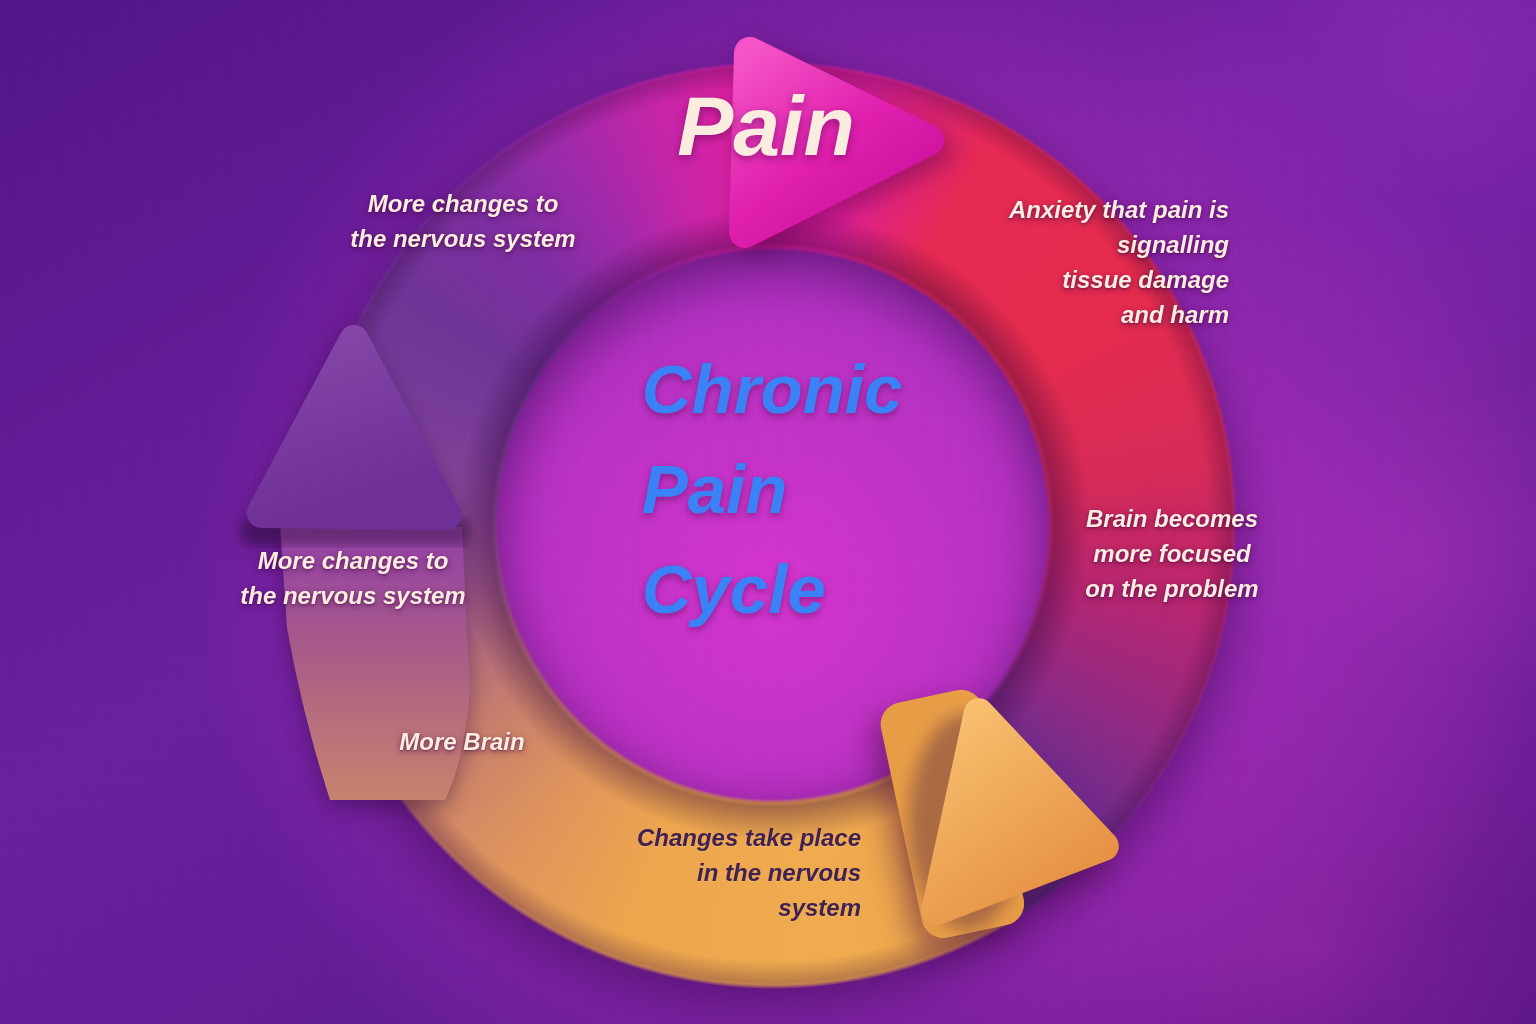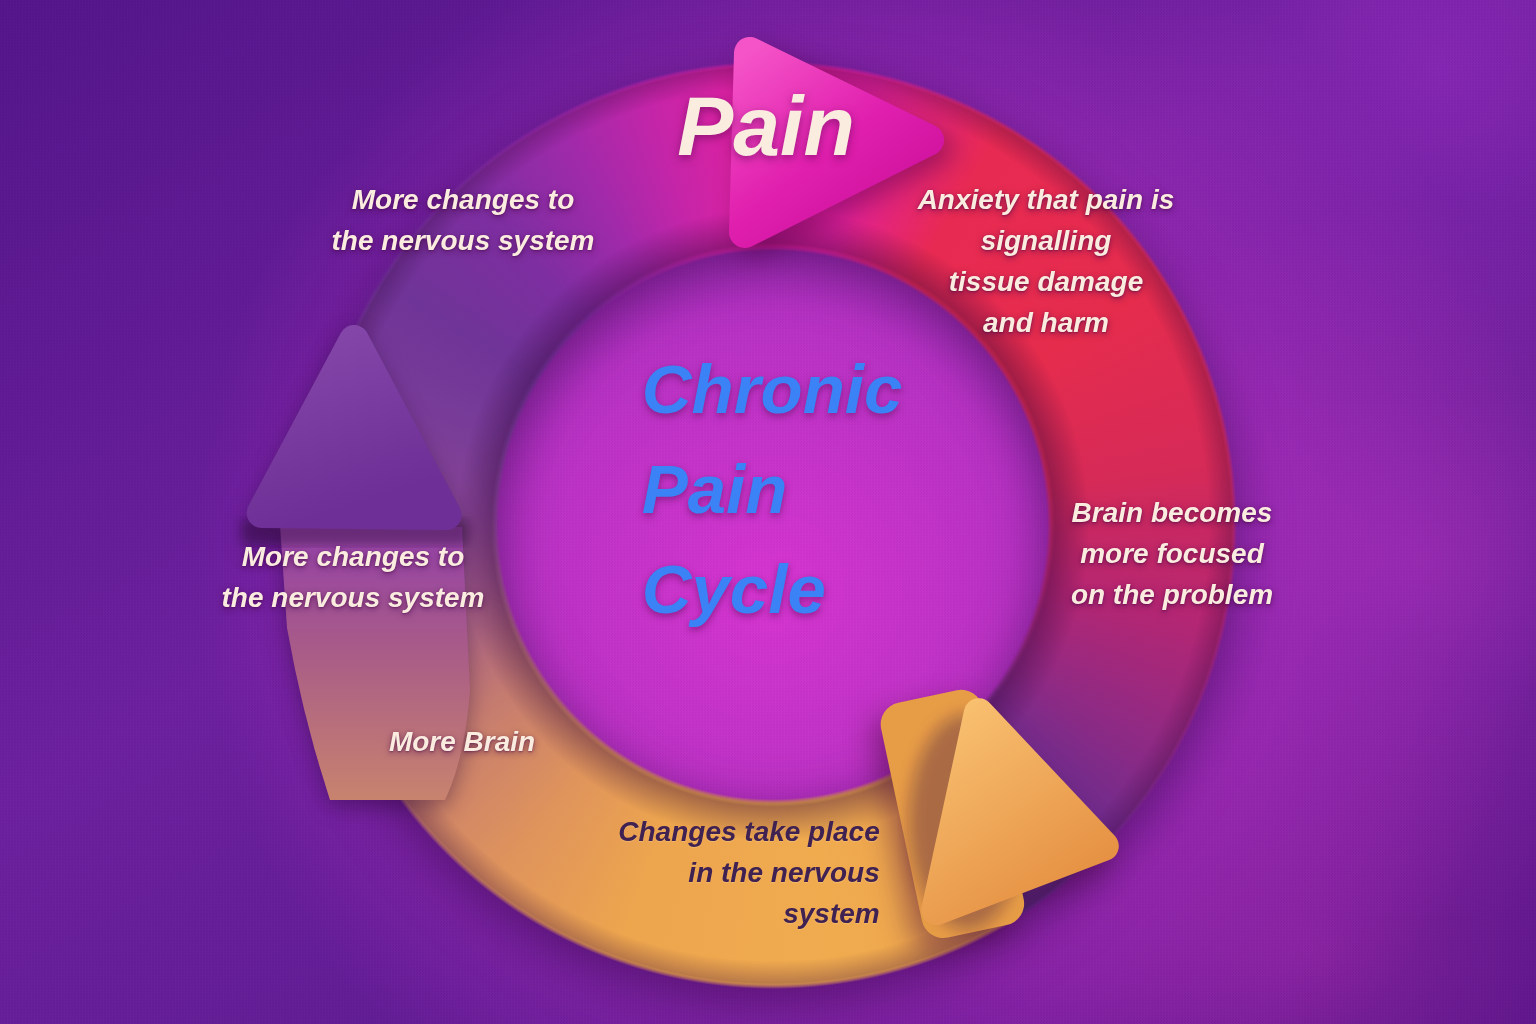--- a/index.html
+++ b/index.html
@@ -53,41 +53,41 @@
   .pain-arrow{left:700px;top:8px;width:280px;height:260px;
     filter:drop-shadow(9px 9px 12px rgba(84,0,72,.45));}
   .purple-arrow{left:225px;top:298px;width:250px;height:502px;
     filter:drop-shadow(0 8px 10px rgba(40,5,55,.4));}
   .orange-arrow{left:872px;top:642px;width:300px;height:320px;
     filter:drop-shadow(-10px 12px 14px rgba(70,8,60,.45));}
   
   .label{
     position:absolute;transform:translate(-50%,-50%);
     text-align:center;white-space:pre-line;font-weight:700;
-    font-size:28px;line-height:1.46;color:var(--text-cream,#fbece0);
+    font-size:24px;line-height:1.46;color:var(--text-cream,#fbece0);
     text-shadow:0 2px 6px rgba(70,8,70,.6),0 1px 2px rgba(70,8,70,.45);
   }
   .pain-title{
     position:absolute;transform:translate(-50%,-50%);
     font-weight:700;font-size:84px;color:var(--text-cream,#fdeedd);
     text-shadow:0 3px 8px rgba(80,4,70,.5);
   }
   .center-title{
     position:absolute;transform:translate(-50%,-50%);
     text-align:left;white-space:pre-line;font-weight:700;
     font-size:69px;line-height:1.45;color:#3b82f6;
     text-shadow:0 3px 7px rgba(94,15,90,.55);
   }
   .label.dark{
     color:var(--text-dark,#3f2152);
     text-shadow:0 1px 1px rgba(255,225,170,.3);
   }
   .pos-pain{left:766px;top:126px;}
   .pos-center{left:772px;top:490px;}
-  .pos-anxiety{left:1046px;top:262px;}
+  .pos-anxiety{left:1119px;top:262px;text-align:right;}
   .pos-more-top{left:463px;top:221px;}
   .pos-brain{left:1172px;top:554px;}
   .pos-more-left{left:353px;top:578px;}
   .pos-more-pain{left:462px;top:742px;}
   .pos-changes{left:749px;top:873px;text-align:right;}
 </style>
 </head>
 <body>
 
 <div class="stage">

